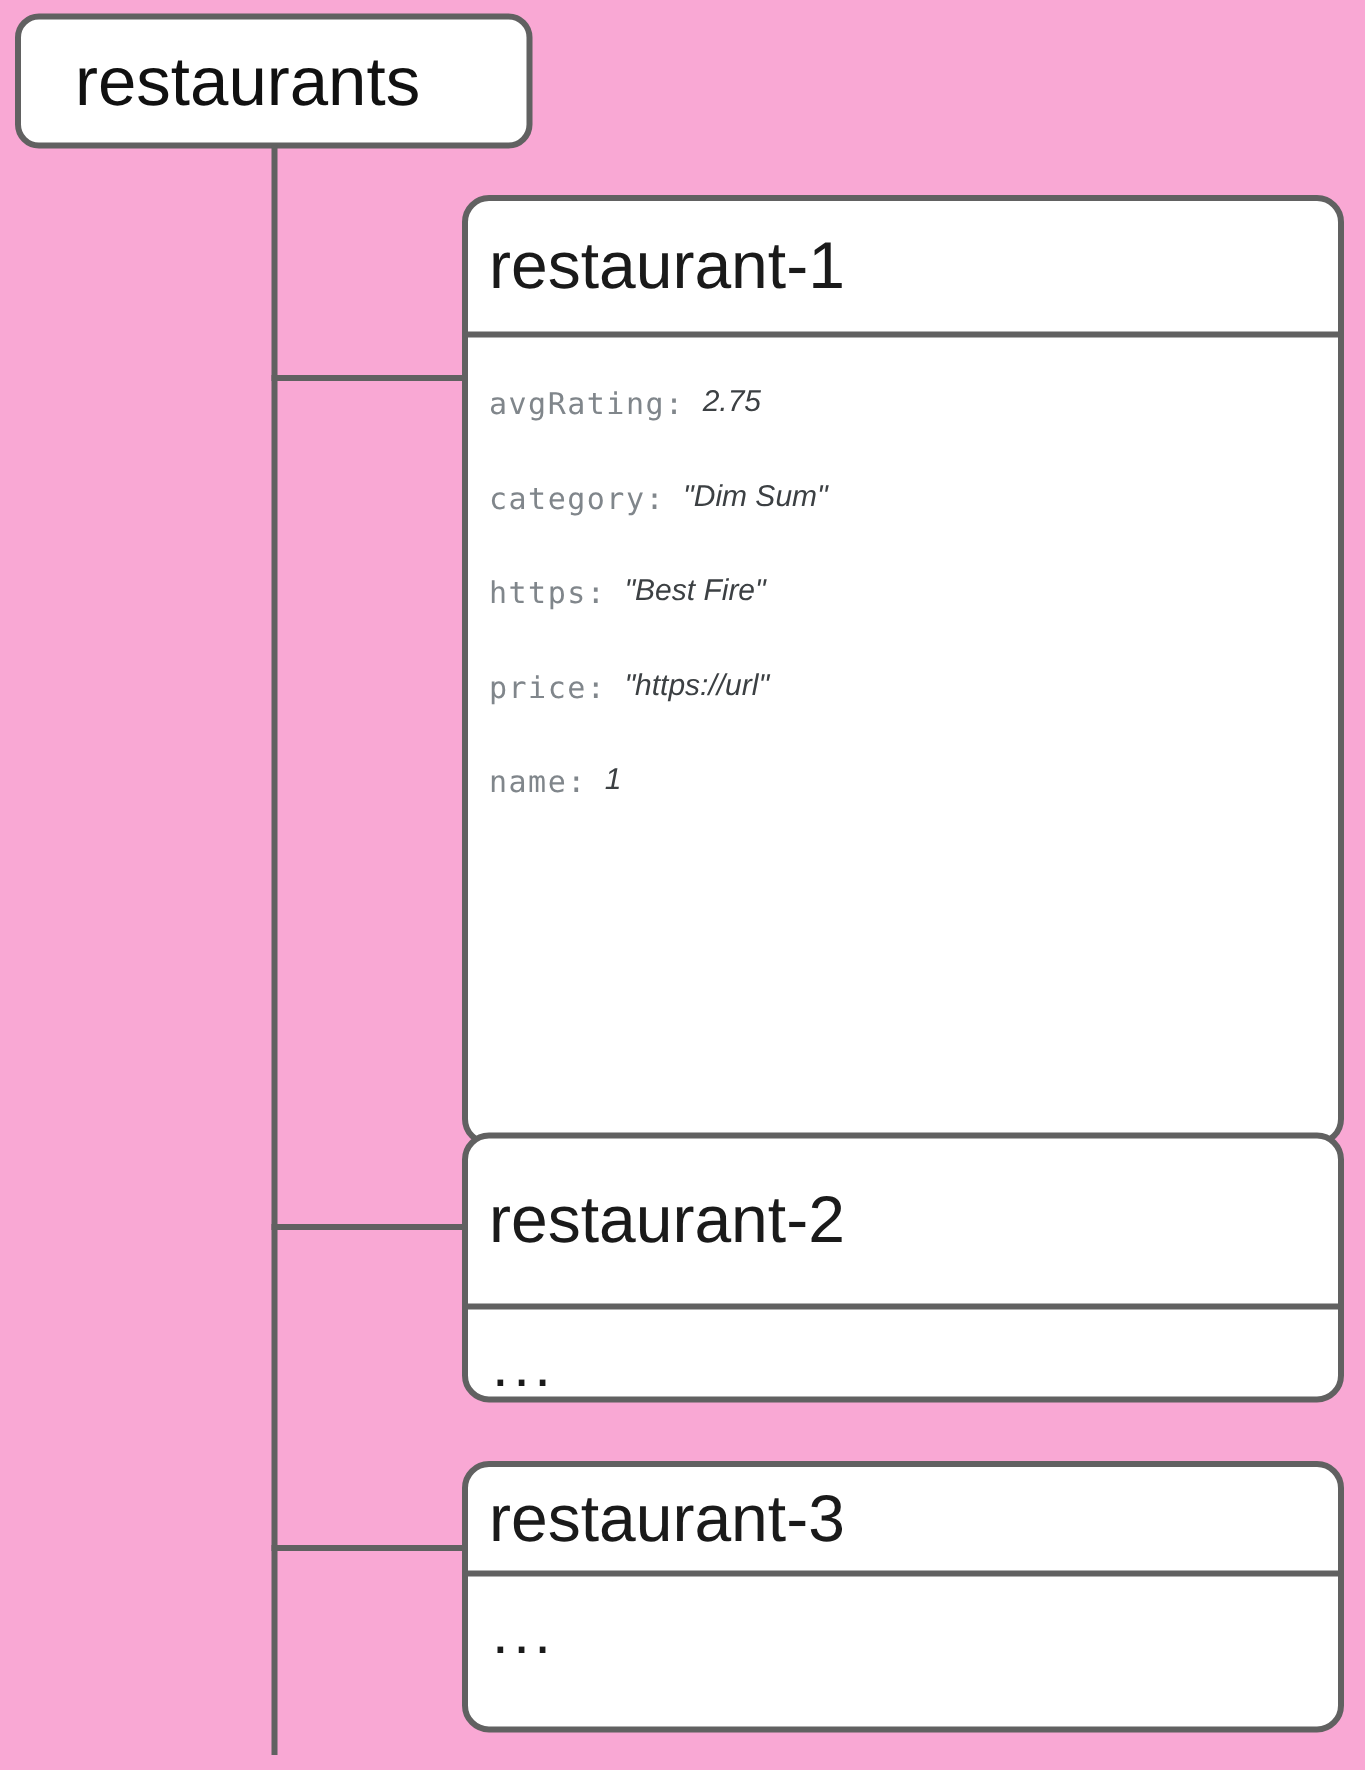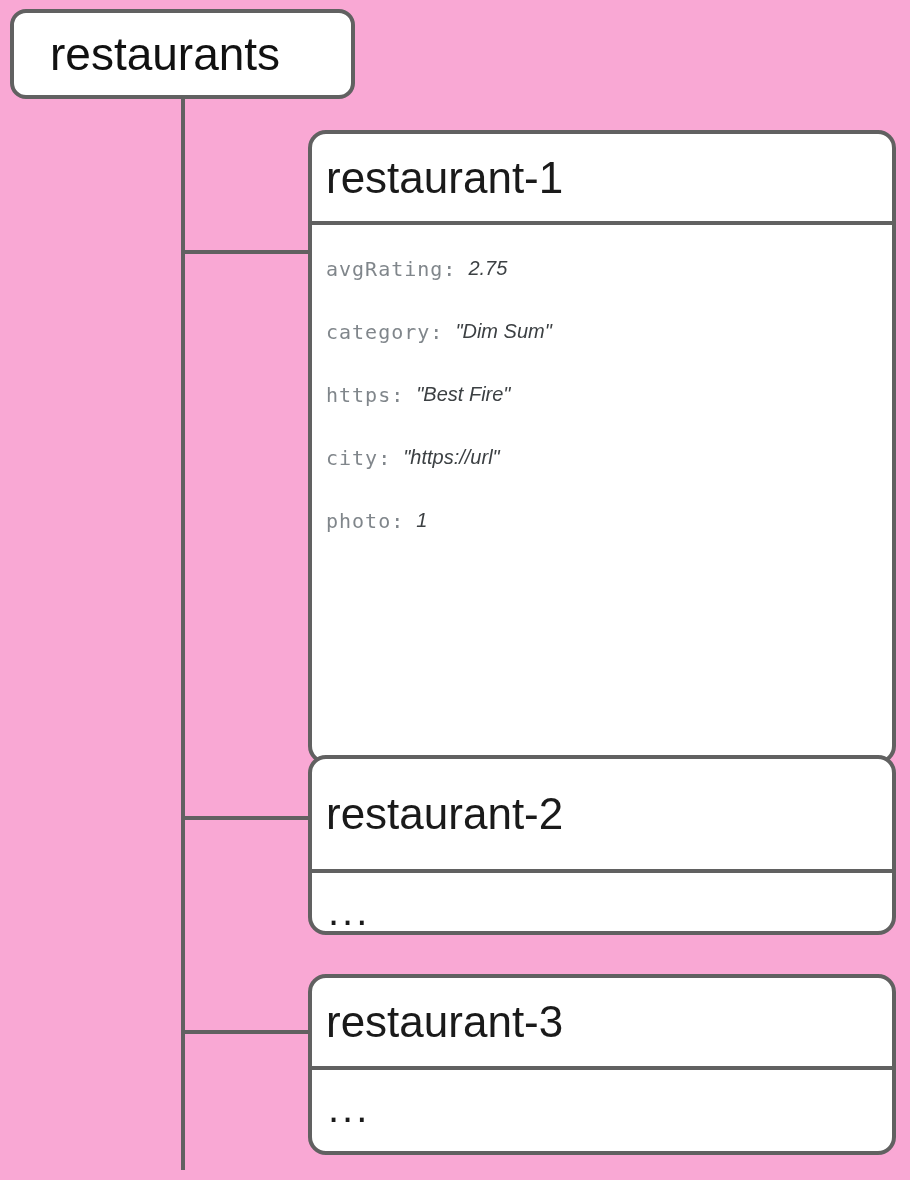--- a/index.html
+++ b/index.html
@@ -57,21 +57,21 @@
   .card-header {
     display: flex;
     align-items: center;
     padding-left: 14px;
     font-size: 44px;
     color: #1a1a1a;
     border-bottom: 4px solid #616161;
   }
   .card-1 .card-header { height: 91px; }
   .card-2 .card-header { height: 114px; }
-  .card-3 .card-header { height: 92px; }
+  .card-3 .card-header { height: 73px; }
   .card-body { padding: 12px 0 0 14px; }
   .field-row {
     height: 63px;
     display: flex;
     align-items: center;
     font-size: 20px;
     white-space: pre;
   }
   .fkey {
     font-family: "DejaVu Sans Mono", monospace;
@@ -114,25 +114,25 @@
       </div>
       <div class="field-row">
         <span class="fkey">category:</span>
         <span class="fval">"Dim Sum"</span>
       </div>
       <div class="field-row">
         <span class="fkey">https:</span>
         <span class="fval">"Best Fire"</span>
       </div>
       <div class="field-row">
-        <span class="fkey">city:</span>
+        <span class="fkey">price:</span>
         <span class="fval">"https://url"</span>
       </div>
       <div class="field-row">
-        <span class="fkey">photo:</span>
+        <span class="fkey">name:</span>
         <span class="fval">1</span>
       </div>
     </div>
   </div>
 
   <div class="card card-2">
     <div class="card-header">restaurant-2</div>
     <div class="ellipsis-row">...</div>
   </div>
 

